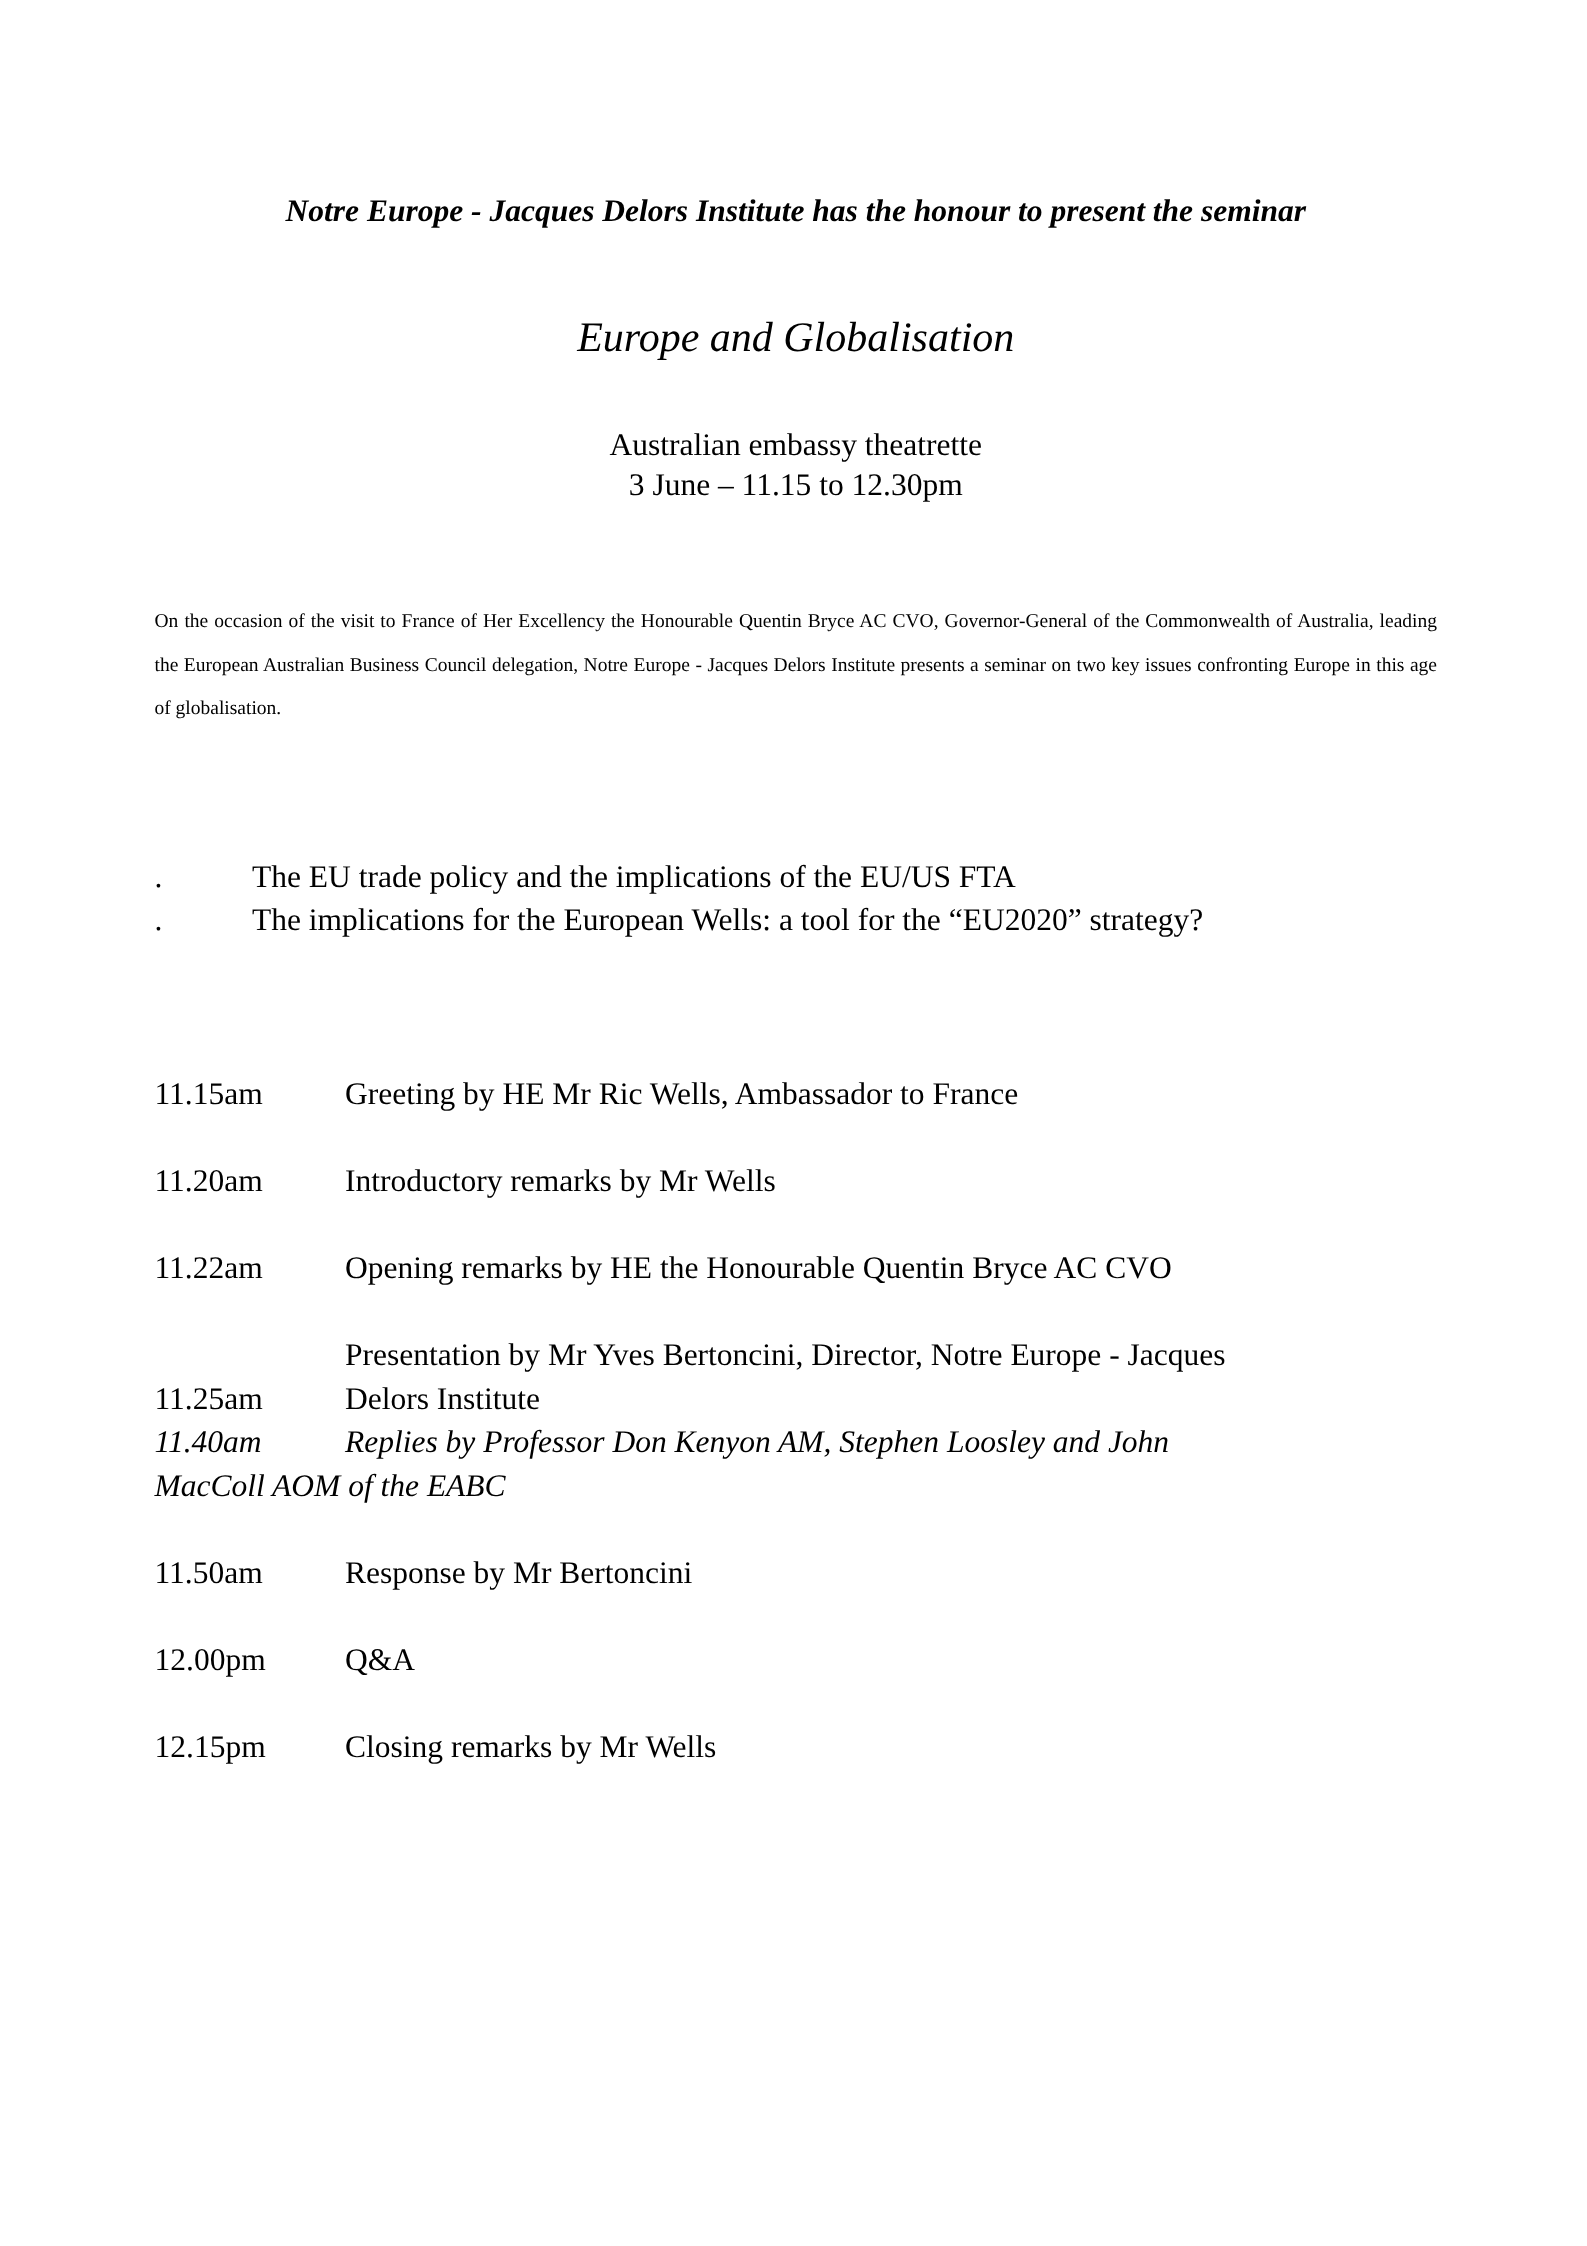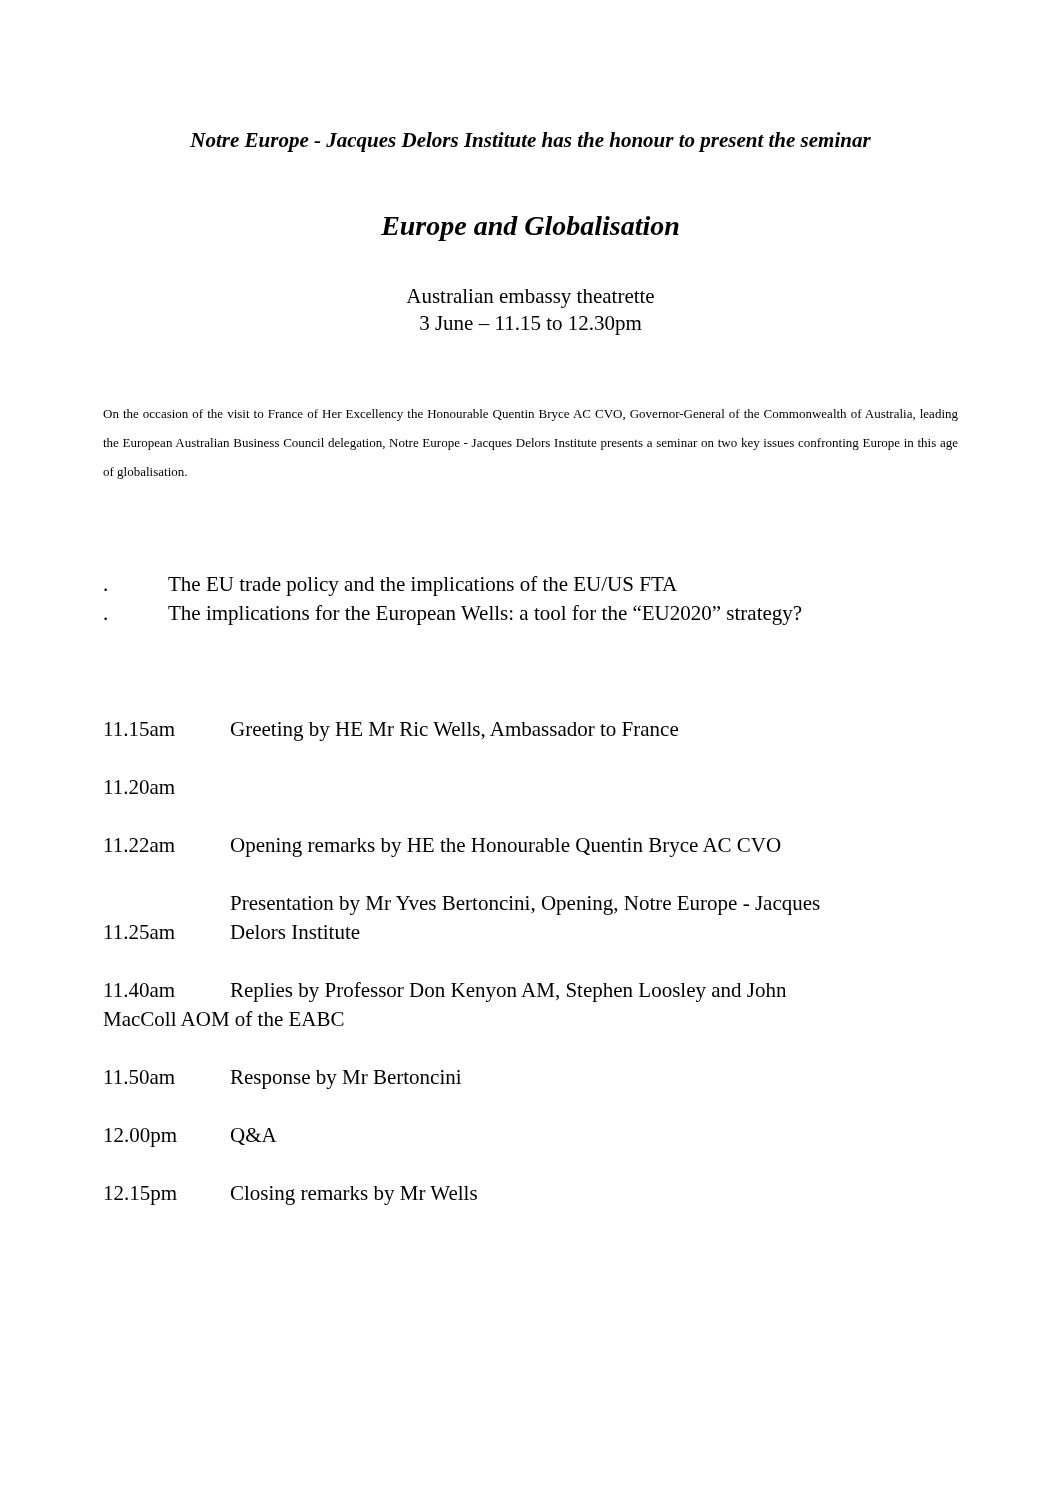--- a/index.html
+++ b/index.html
@@ -21,21 +21,21 @@
   .presenter-note {
     text-align: center;
     font-style: italic;
     font-weight: bold;
     font-size: 21px;
     line-height: 29px;
   }
   .seminar-title {
     text-align: center;
     font-style: italic;
-    font-weight: bold;
+    font-weight: normal;
     font-size: 28px;
     line-height: 34px;
     margin-top: 54px;
   }
   .venue-block {
     text-align: center;
     font-size: 21px;
     line-height: 27px;
     margin-top: 40px;
   }
@@ -65,21 +65,21 @@
   .sched-row {
     display: flex;
     margin-top: 29px;
     align-items: flex-end;
   }
   .sched-row:first-child,
   .sched-item:first-child {
     margin-top: 0;
   }
   .sched-item {
-    margin-top: 29px;
+    font-style: italic;
   }
   .sched-line1 {
     display: flex;
   }
   .sched-time {
     flex: 0 0 127px;
     width: 127px;
   }
   .sched-desc {
     flex: 1 1 auto;
@@ -120,33 +120,36 @@
 
     <div class="sched-row">
       <div class="sched-time">11.15am</div>
       <div class="sched-desc">
         <div class="line">Greeting by HE Mr Ric Wells, Ambassador to France</div>
       </div>
     </div>
 
     <div class="sched-row">
       <div class="sched-time">11.20am</div>
+      <div class="sched-desc">
+        <div class="line">Introductory remarks by Mr Wells</div>
+      </div>
     </div>
 
     <div class="sched-row">
       <div class="sched-time">11.22am</div>
       <div class="sched-desc">
         <div class="line">Opening remarks by HE the Honourable Quentin Bryce AC CVO</div>
       </div>
     </div>
 
     <div class="sched-row">
       <div class="sched-time">11.25am</div>
       <div class="sched-desc">
-        <div class="line">Presentation by Mr Yves Bertoncini, Opening, Notre Europe - Jacques</div>
+        <div class="line">Presentation by Mr Yves Bertoncini, Director, Notre Europe - Jacques</div>
         <div class="line">Delors Institute</div>
       </div>
     </div>
 
     <div class="sched-item">
       <div class="sched-line1">
         <div class="sched-time">11.40am</div>
         <div class="line">Replies by Professor Don Kenyon AM, Stephen Loosley and John</div>
       </div>
       <div class="line">MacColl AOM of the EABC</div>

